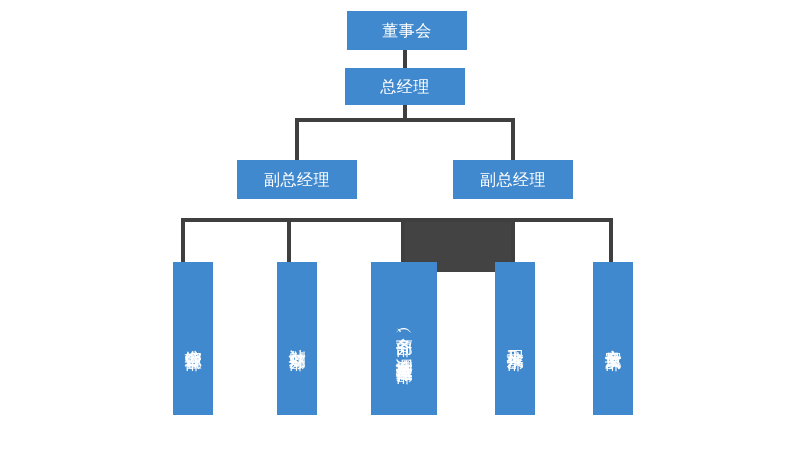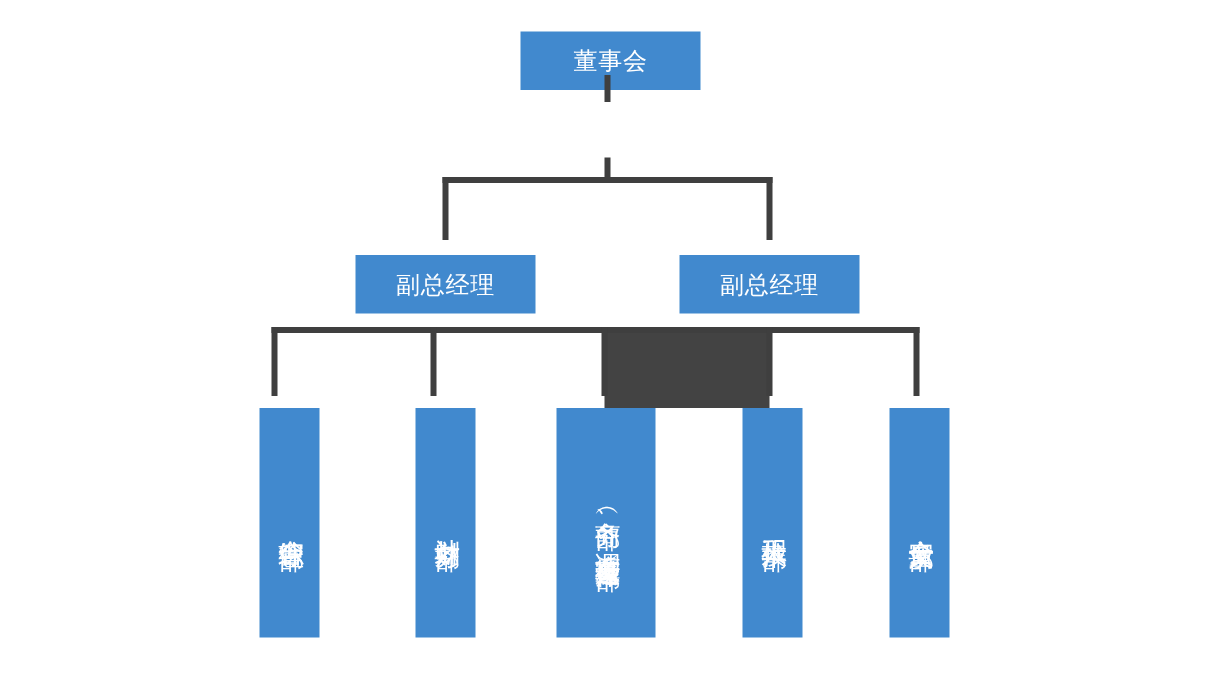--- a/index.html
+++ b/index.html
@@ -20,21 +20,20 @@
   .node {
     position: absolute;
     background: #4189ce;
     color: #ffffff;
     display: flex;
     align-items: center;
     justify-content: center;
     text-align: right;
     box-sizing: border-box;
     line-height: 1.25;
-    margin-top: 10px;
   }
   .node.horiz {
     font-size: 16px;
     letter-spacing: 0.5px;
   }
   .node.vert {
     writing-mode: vertical-rl;
     text-orientation: upright;
     font-size: 17px;
     letter-spacing: 1px;
@@ -63,20 +62,23 @@
 <body>
 
 <div id="org-chart">
 
   <div class="node horiz" style="left:347px; top:11px; width:120px; height:39px;">
     <span>董事会</span>
   </div>
 
   <div class="connector conn-v" style="left:403px; top:50px; width:4px; height:18px;"></div>
 
+  <div class="node horiz" style="left:345px; top:68px; width:120px; height:37px;">
+    <span>总经理</span>
+  </div>
 
   <div class="connector conn-v" style="left:403px; top:105px; width:4px; height:17px;"></div>
   <div class="connector conn-h" style="left:295px; top:118px; width:220px; height:4px;"></div>
   <div class="connector conn-v" style="left:295px; top:118px; width:4px; height:42px;"></div>
   <div class="connector conn-v" style="left:511px; top:118px; width:4px; height:42px;"></div>
 
   <div class="node horiz" style="left:237px; top:160px; width:120px; height:39px;">
     <span>副总经理</span>
   </div>
   <div class="node horiz" style="left:453px; top:160px; width:120px; height:39px;">

